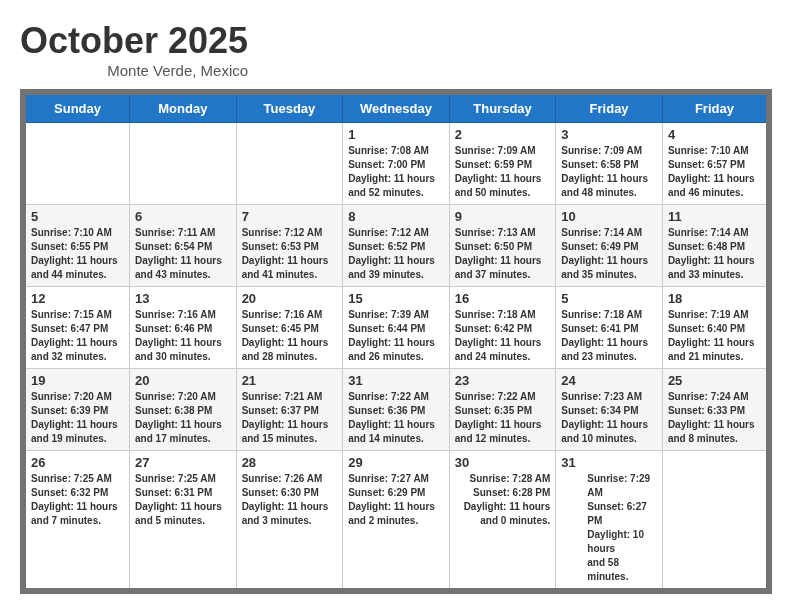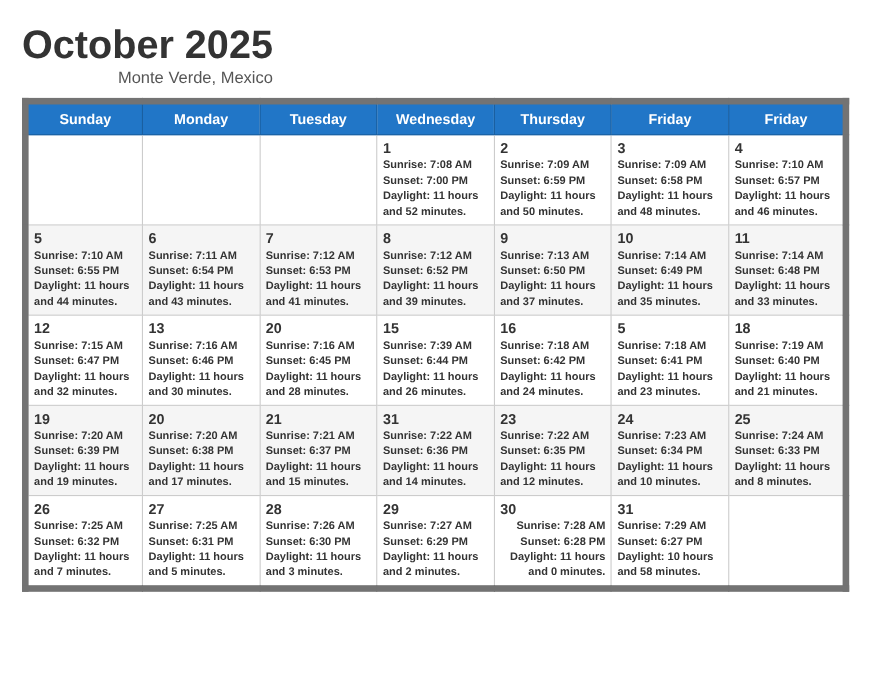--- a/index.html
+++ b/index.html
@@ -332,21 +332,21 @@
         </td>
         <td>
           <div class="day-number">30</div>
           <div class="day-info" style="white-space: pre-line; text-align: right;">Sunrise: 7:28 AM
 Sunset: 6:28 PM
 Daylight: 11 hours
 and 0 minutes.</div>
         </td>
         <td>
           <div class="day-number">31</div>
-          <div class="day-info" style="white-space: pre-line;">Sunrise: 7:29 AM
+          <div class="day-info" style="white-space: pre-line; margin-left: 26px;">Sunrise: 7:29 AM
 Sunset: 6:27 PM
 Daylight: 10 hours
 and 58 minutes.</div>
         </td>
         <td class="empty-cell"></td>
       </tr>
     </tbody>
 </table>
 
 </body></html>

